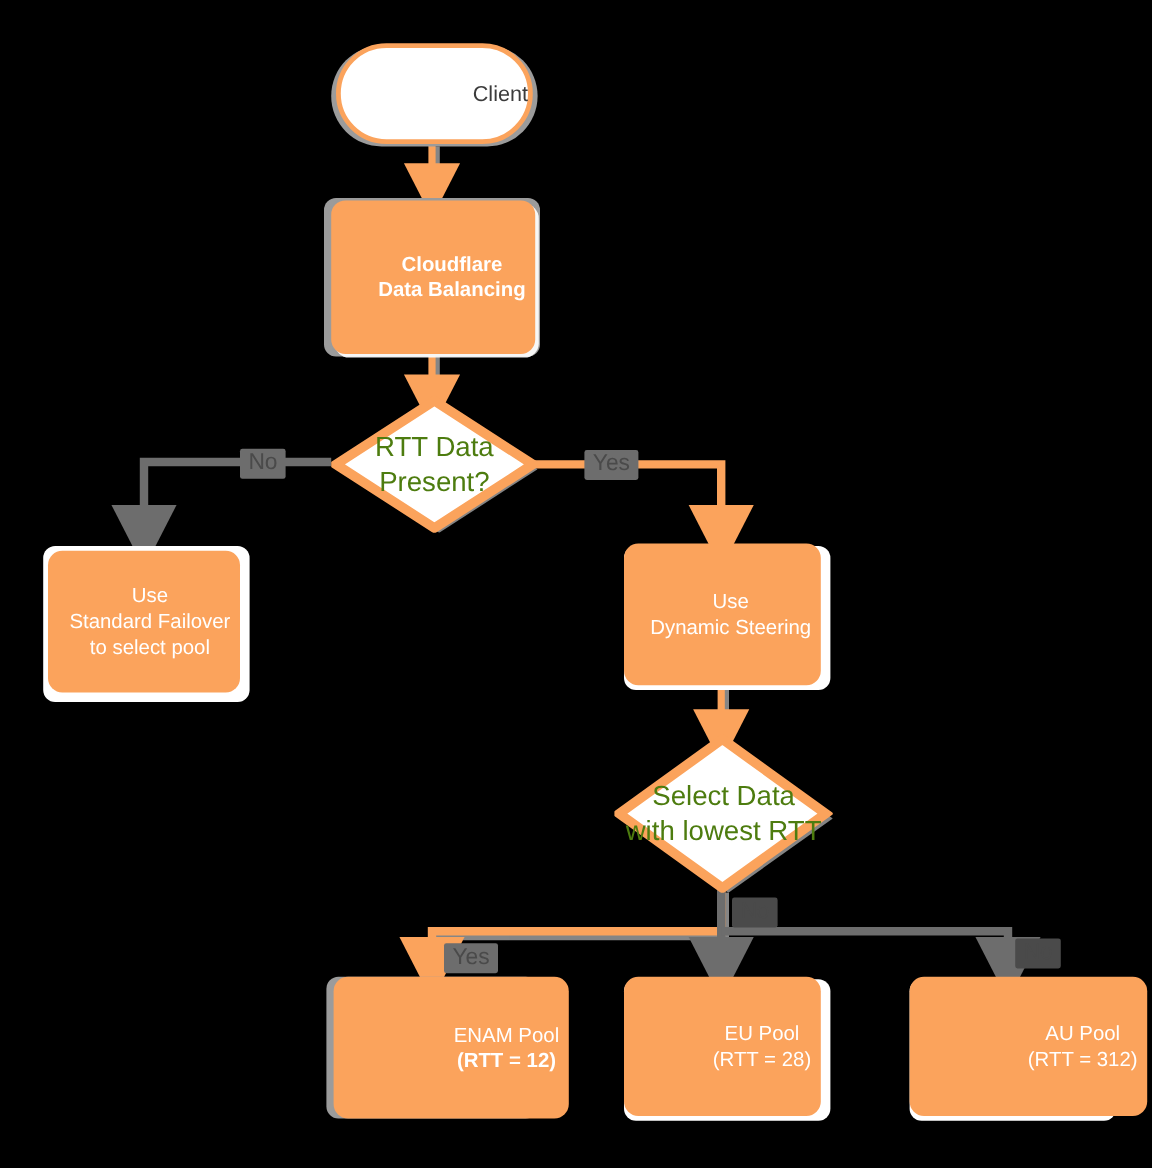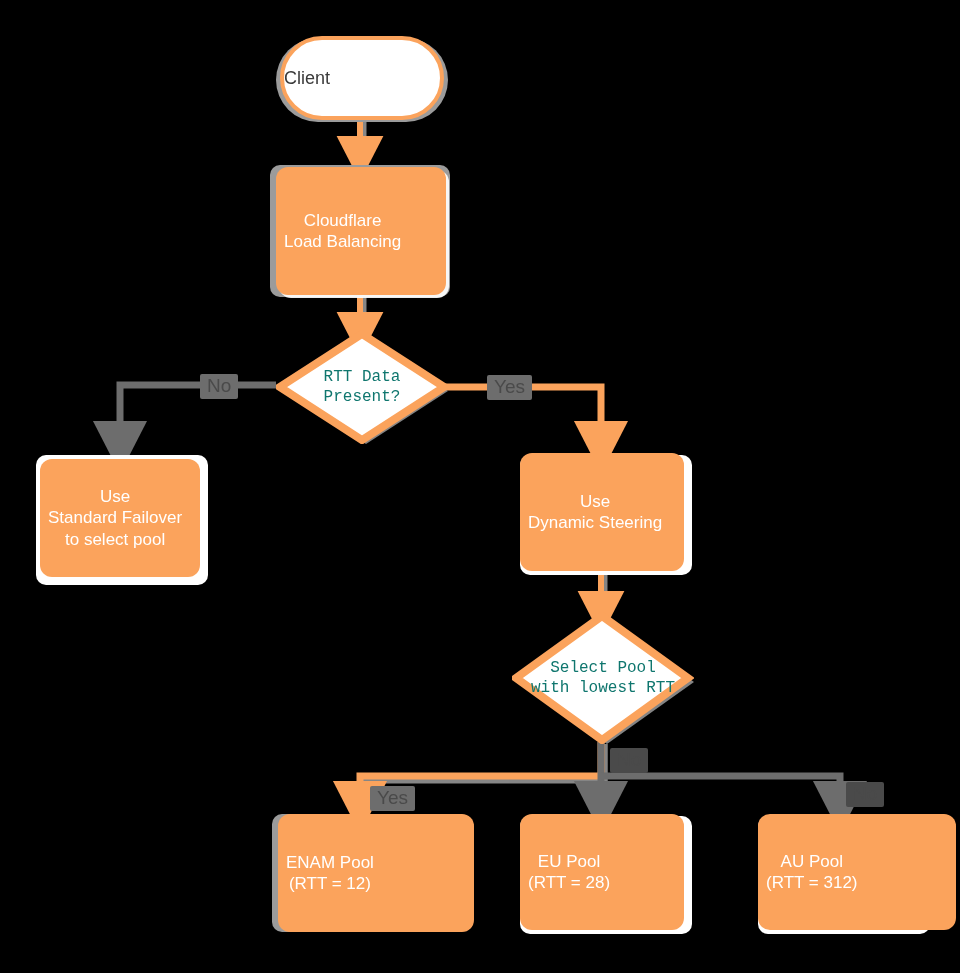--- a/index.html
+++ b/index.html
@@ -25,38 +25,38 @@
     width: 960px;
     height: 973px;
   }
 
   
   .node {
     position: absolute;
     box-sizing: border-box;
     display: flex;
     align-items: center;
-    justify-content: flex-start;
+    justify-content: flex-end;
     text-align: center;
     line-height: 1.26;
   }
 
   
   .proc {
     border-radius: 12px;
     background: #fba35c;
     color: #ffffff;
     font-size: 17px;
     box-shadow: 3px 3px 0 0 rgba(255,255,255,0.92),
                 -2px 0 0 0 #9b9b9b,
                 0 -2px 0 0 #9b9b9b;
     z-index: 4;
   }
   .proc .lbl { padding: 2px 8px; }
-  .proc .bold { font-weight: normal; }
+  .proc .bold { font-weight: bold; }
 
   
   .plate {
     position: absolute;
     background: #ffffff;
     border-radius: 10px;
     z-index: 2;
   }
   .gplate {
     position: absolute;
@@ -86,25 +86,24 @@
     width: 100%; height: 100%;
   }
   .diamond-text {
     position: absolute;
     left: 0; top: 0;
     width: 100%; height: 100%;
     display: flex;
     align-items: center;
     justify-content: center;
     text-align: center;
-    color: #0f766e;
-    font-size: 16px;
+    color: #4d7c0f;
+    font-size: 23px;
     line-height: 1.28;
     pointer-events: none;
-    font-family: Liberation Mono, monospace;
   }
 
   
   .edge-label {
     position: absolute;
     z-index: 6;
     background: #6d6d6d;
     color: #4a4a4a;
     font-size: 19px;
     padding: 2px 7px;
@@ -162,24 +161,24 @@
     
     <path d="M601,776 L840,776 L840,812" stroke="#6d6d6d" stroke-width="7" fill="none" marker-end="url(#arrow-gray)"></path>
   </svg>
 
   <div class="gplate" style="left:276px; top:38px; width:172px; height:84px; border-radius:999px;"></div>
   <div class="node term" style="left:280px; top:36px; width:164px; height:84px;">
     <span class="lbl">Client</span>
   </div>
 
   <div class="gplate" style="left:270px; top:165px; width:180px; height:132px;"></div>
-  <div class="node proc" style="left:276px; top:167px; width:170px; height:128px;">
+  <div class="node proc" style="left:276px; top:167px; width:170px; height:128px;font-weight:bold;">
     <span class="lbl">
       <span>Cloudflare</span><br>
-      <span>Load Balancing</span>
+      <span>Data Balancing</span>
     </span>
   </div>
 
   <div class="diamond-wrap" style="left:276px; top:330px; width:172px; height:114px;">
     <svg class="diamond-shape" viewBox="0 0 172 114" xmlns="http://www.w3.org/2000/svg">
       <polygon points="90,8 172,61 90,114 8,61" fill="#9b9b9b" opacity="0.85"></polygon>
       <polygon points="86,4 168,57 86,110 4,57" fill="#ffffff" stroke="#fba35c" stroke-width="8"></polygon>
     </svg>
     <div class="diamond-text">
       <span>
@@ -210,21 +209,21 @@
     </span>
   </div>
 
   <div class="diamond-wrap" style="left:512px; top:612px; width:182px; height:132px;">
     <svg class="diamond-shape" viewBox="0 0 182 132" xmlns="http://www.w3.org/2000/svg">
       <polygon points="95,8 182,70 95,132 8,70" fill="#9b9b9b" opacity="0.85"></polygon>
       <polygon points="90,4 176,66 90,128 4,66" fill="#ffffff" stroke="#fba35c" stroke-width="8"></polygon>
     </svg>
     <div class="diamond-text">
       <span>
-        <span>Select Pool</span><br>
+        <span>Select Data</span><br>
         <span>with lowest RTT</span>
       </span>
     </div>
   </div>
 
   <div class="edge-label" style="left:370px; top:786px; background:#6d6d6d;">Yes</div>
 
   <div class="edge-label" style="left:610px; top:748px; background:#4a4a4a;">No</div>
 
   <div class="edge-label" style="left:846px; top:782px; background:#4a4a4a;">No</div>

